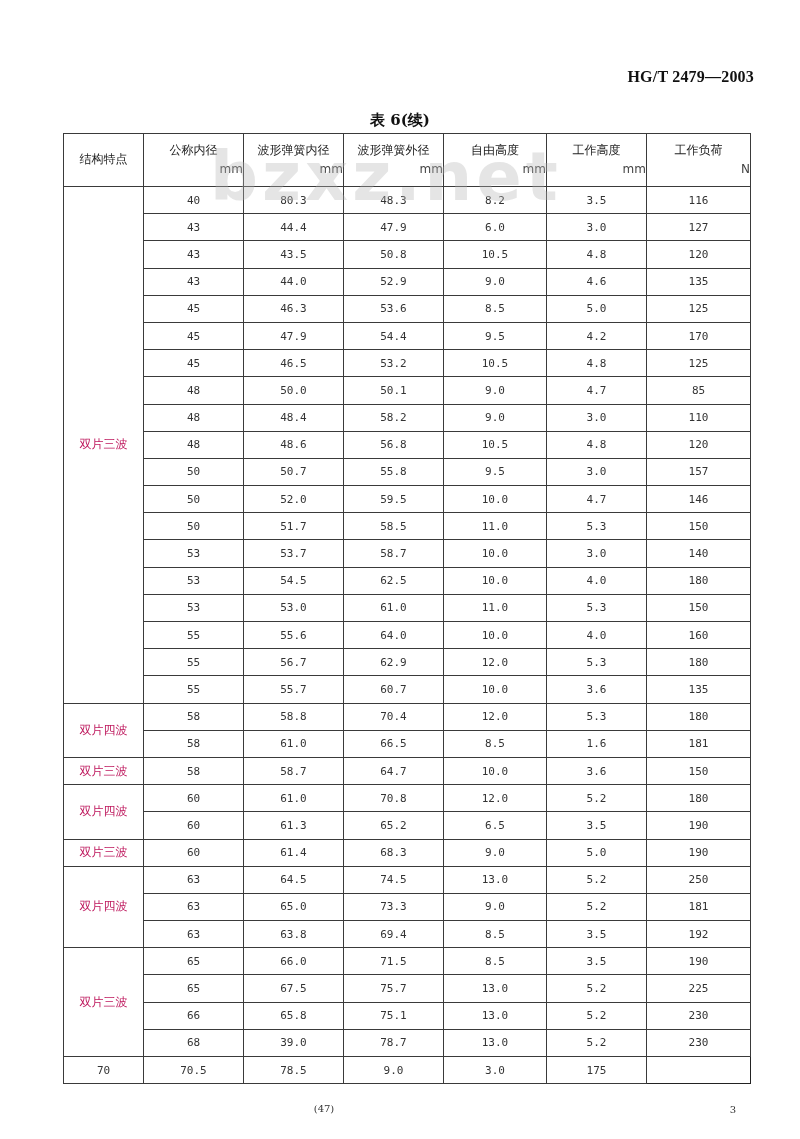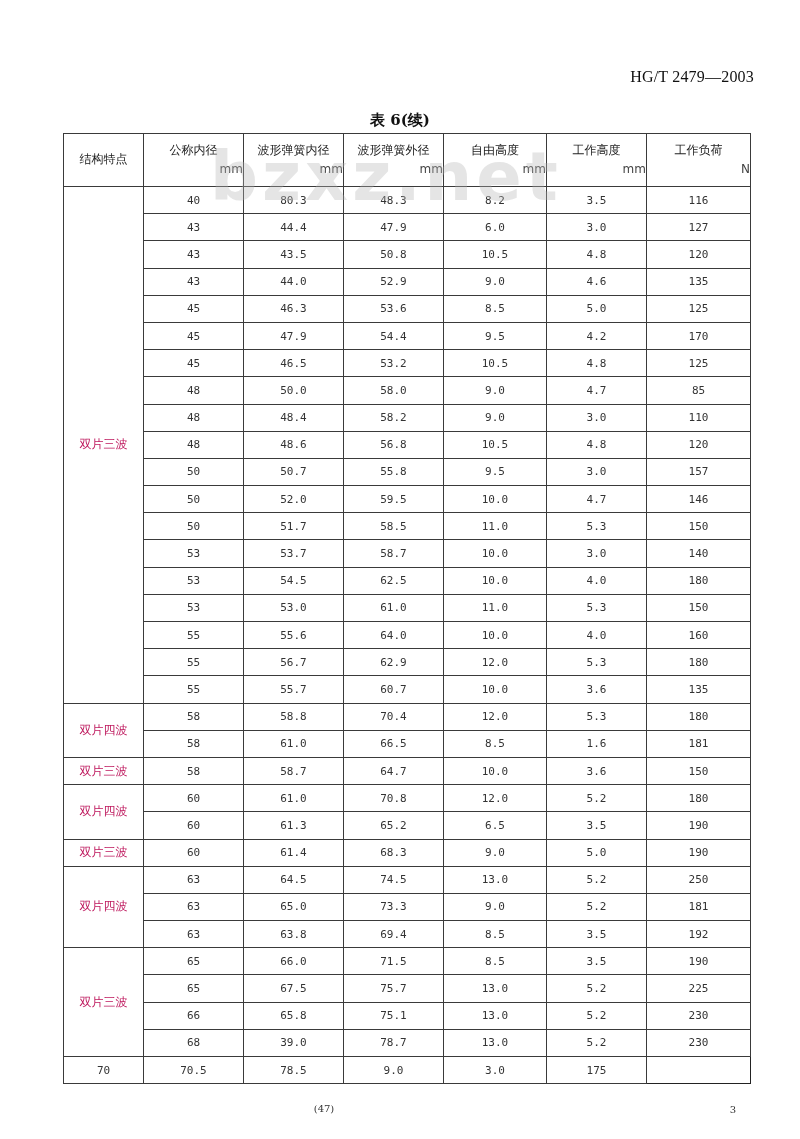--- a/index.html
+++ b/index.html
@@ -3,21 +3,21 @@
 <meta charset="utf-8">
 <style>
   html, body { margin: 0; padding: 0; background: #ffffff; }
   body {
     width: 800px; height: 1139px; position: relative; overflow: hidden;
     font-family: "DejaVu Serif", "Liberation Serif", serif; color: #1a1a1a;
   }
   .std-code {
     position: absolute; right: 46px; top: 68px;
     font-family: "Liberation Serif", "DejaVu Serif", serif;
-    font-weight: normal; font-size: 16px; letter-spacing: 0.2px; color: #111;
+    font-weight: bold; font-size: 16px; letter-spacing: 0.2px; color: #111;
   }
   .table-title {
     position: absolute; left: 0; width: 800px; top: 111px; text-align: center;
     font-size: 15px; font-weight: bold; color: #111;
   }
   .watermark {
     position: absolute; left: 210px; top: 138px;
     font-family: "DejaVu Sans", "Liberation Sans", sans-serif; font-weight: bold;
     font-size: 67px; color: rgba(180,180,180,0.35); letter-spacing: 4px;
     pointer-events: none; z-index: 3; text-align: right;
@@ -130,21 +130,21 @@
         <td>45</td>
         <td>46.5</td>
         <td>53.2</td>
         <td>10.5</td>
         <td>4.8</td>
         <td>125</td>
       </tr>
       <tr>
         <td>48</td>
         <td>50.0</td>
-        <td>58.0</td>
+        <td>50.1</td>
         <td>9.0</td>
         <td>4.7</td>
         <td>85</td>
       </tr>
       <tr>
         <td>48</td>
         <td>48.4</td>
         <td>58.2</td>
         <td>9.0</td>
         <td>3.0</td>

